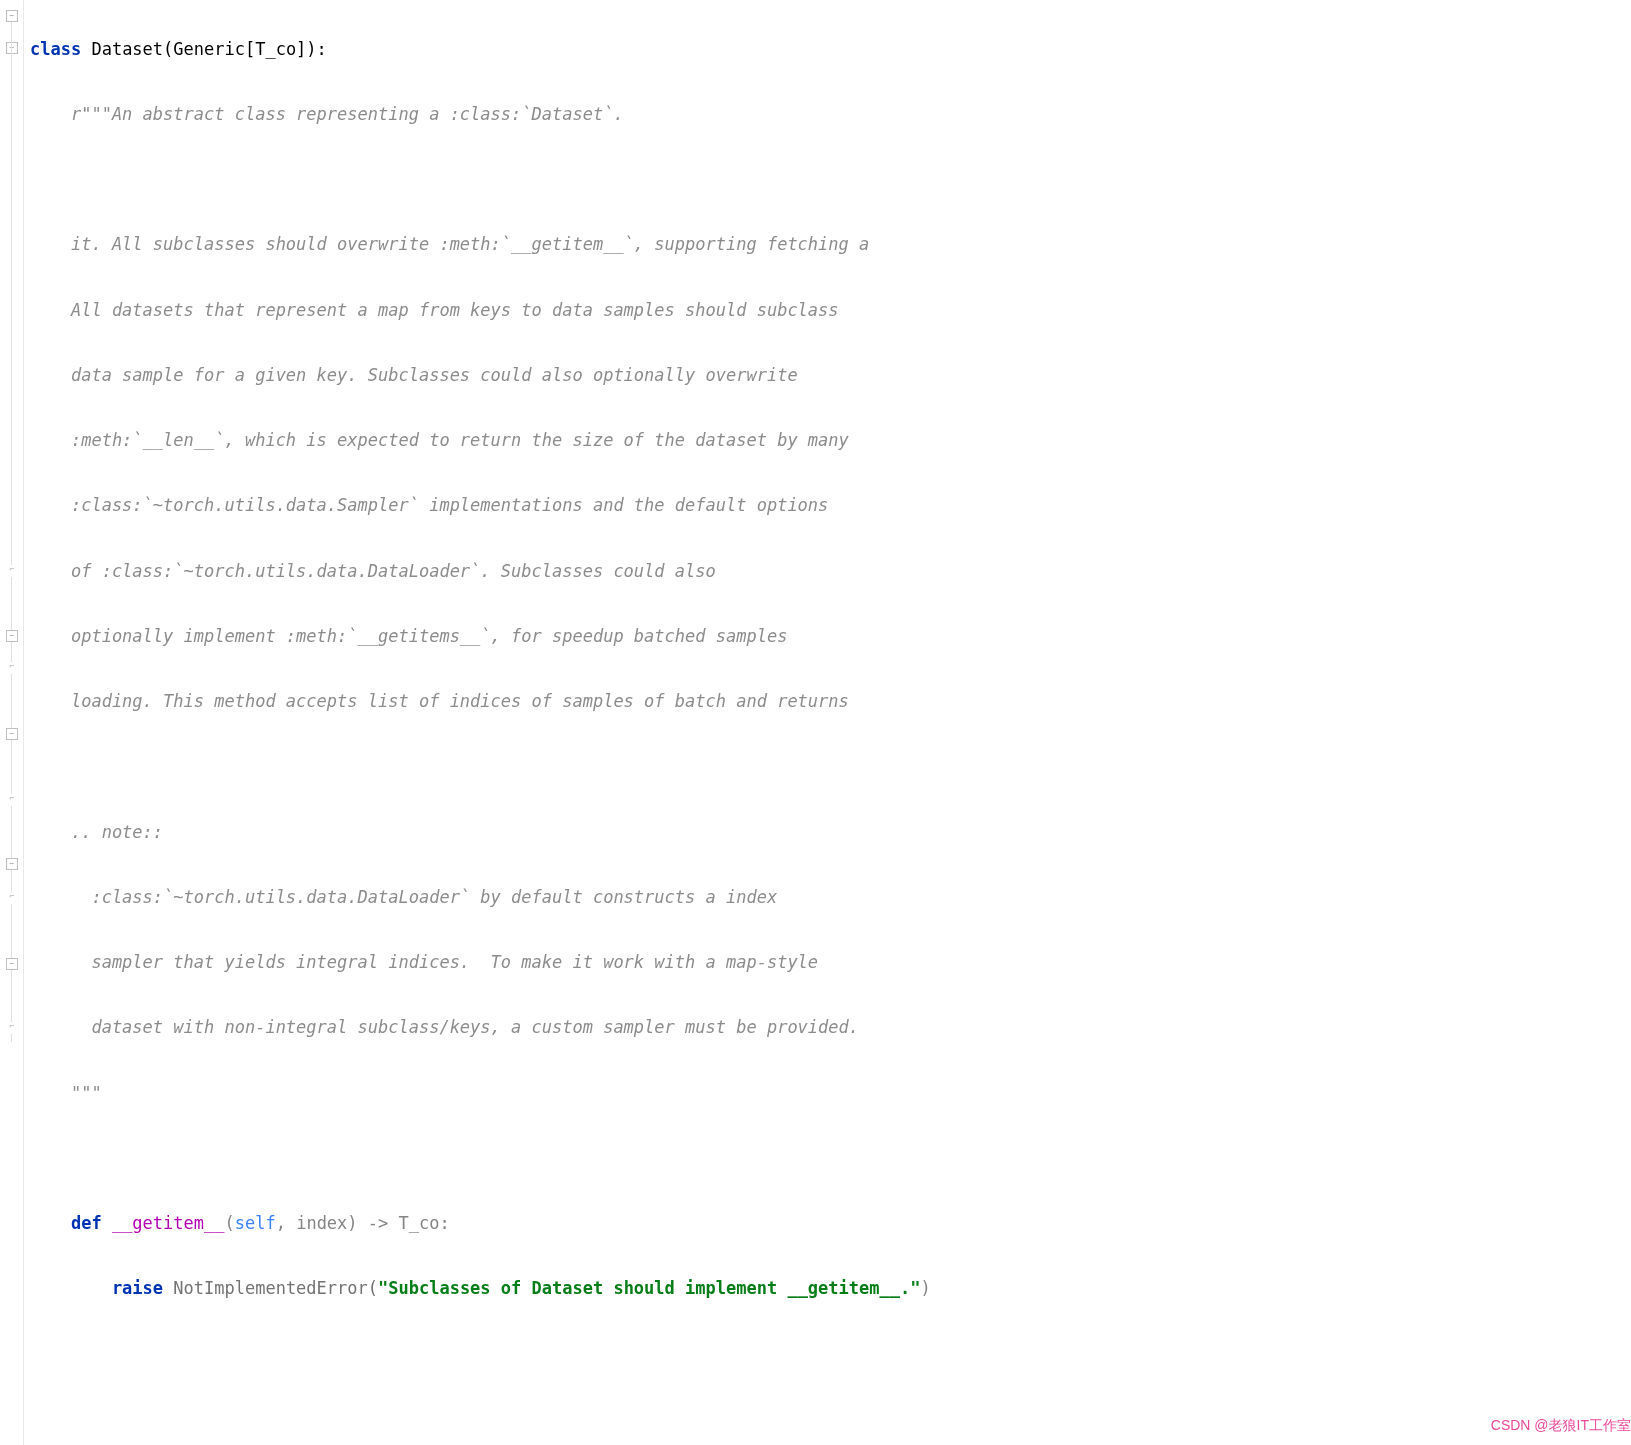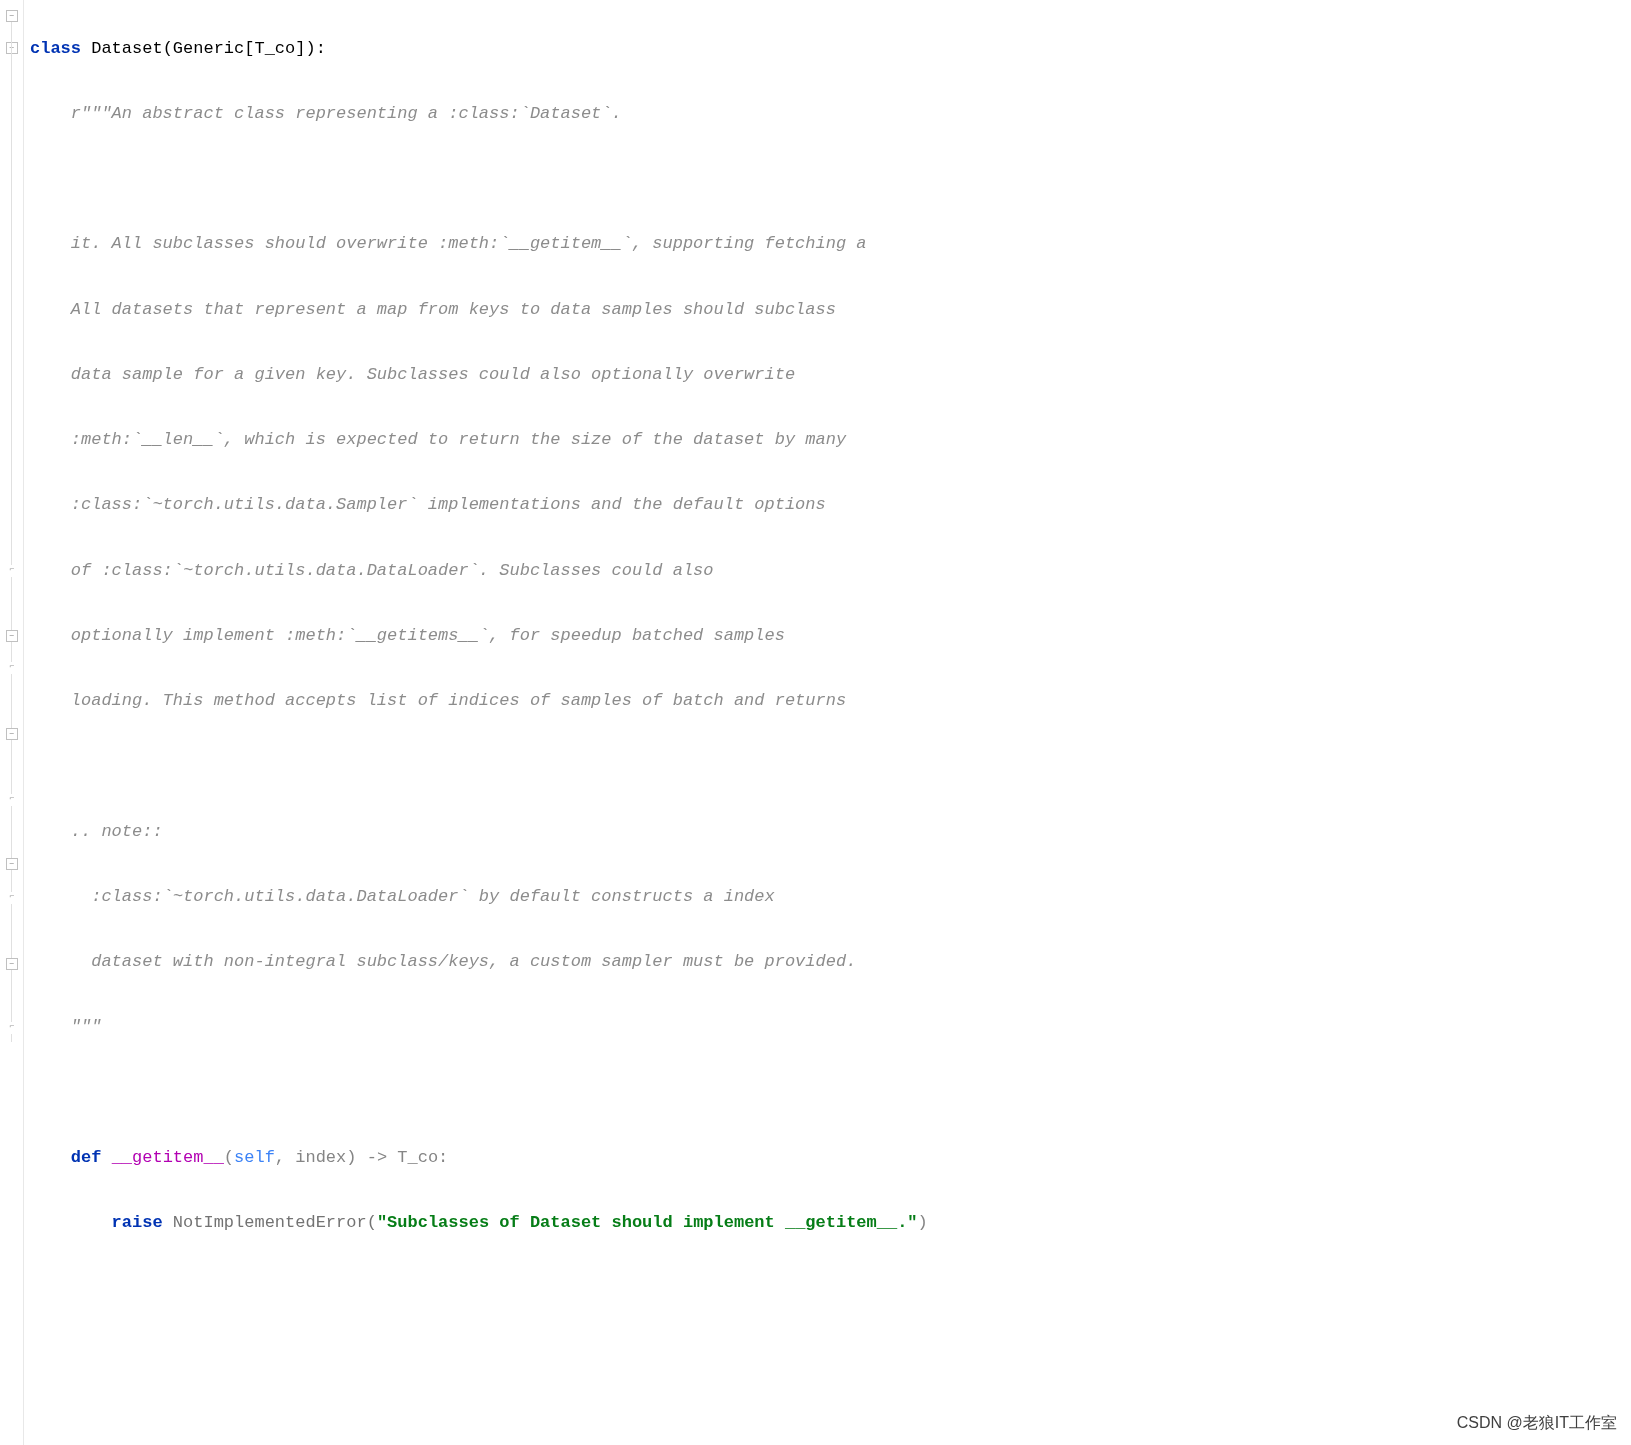--- a/index.html
+++ b/index.html
@@ -40,36 +40,35 @@
     flex: 1;
     padding: 0 6px 0 6px;
     white-space: pre;
     font-style: italic;
     color: #858585;
     position: relative;
   }
   .line {
     min-height: 32.6px;
     font-style: italic;
-    font-family: Liberation Mono, monospace;
   }
   .line.normal { font-style: normal; }
   .kw { color: #0033B3; font-weight: bold; font-style: normal; }
   .cls { color: #000000; font-style: normal; }
   .fn { color: #B200B2; font-style: normal; text-align: center; }
   .self { color: #3b82f6; font-style: normal; }
   .str { color: #067D17; font-weight: bold; font-style: normal; }
   .docstr { color: #8C8C8C; font-style: italic; }
   .builtin { color: #737373; font-style: normal; }
   .watermark {
     position: fixed;
     bottom: 6px;
-    right: 14px;
-    font-size: 16px;
-    color: #404040;
+    right: 0;
+    font-size: 14px;
+    color: #ec4899;
     font-family: sans-serif;
     font-style: normal;
   }
 </style>
 </head>
 <body>
 
 <div class="gutter">
   <div class="fold-marker" style="top:10px;">−</div>
   <div class="fold-marker" style="top:42px;">−</div>
@@ -93,20 +92,21 @@
 <div class="line"><span class="docstr">    All datasets that represent a map from keys to data samples should subclass</span></div>
 <div class="line"><span class="docstr">    data sample for a given key. Subclasses could also optionally overwrite</span></div>
 <div class="line"><span class="docstr">    :meth:`__len__`, which is expected to return the size of the dataset by many</span></div>
 <div class="line"><span class="docstr">    :class:`~torch.utils.data.Sampler` implementations and the default options</span></div>
 <div class="line"><span class="docstr">    of :class:`~torch.utils.data.DataLoader`. Subclasses could also</span></div>
 <div class="line"><span class="docstr">    optionally implement :meth:`__getitems__`, for speedup batched samples</span></div>
 <div class="line"><span class="docstr">    loading. This method accepts list of indices of samples of batch and returns</span></div>
 <div class="line"><span></span></div>
 <div class="line"><span class="docstr">    .. note::</span></div>
 <div class="line"><span class="docstr">      :class:`~torch.utils.data.DataLoader` by default constructs a index</span></div>
+<div class="line"><span class="docstr">      sampler that yields integral indices.  To make it work with a map-style</span></div>
 <div class="line"><span class="docstr">      dataset with non-integral subclass/keys, a custom sampler must be provided.</span></div>
 <div class="line"><span class="docstr">    """</span></div>
 <div class="line"><span></span></div>
 <div class="line normal"><span class="kw">    def </span><span class="fn">__getitem__</span><span>(</span><span class="self">self</span><span>, index) -&gt; T_co:</span></div>
 <div class="line normal"><span class="kw">        raise </span><span class="builtin">NotImplementedError(</span><span class="str">"Subclasses of Dataset should implement __getitem__."</span><span>)</span></div>
 <div class="line"><span></span></div>
 
 
 
 

